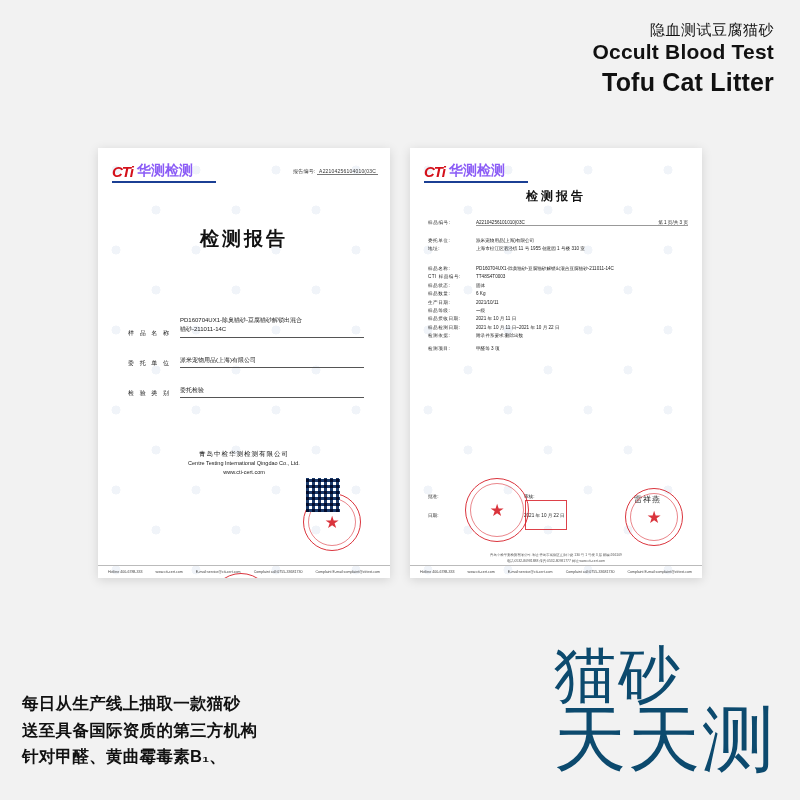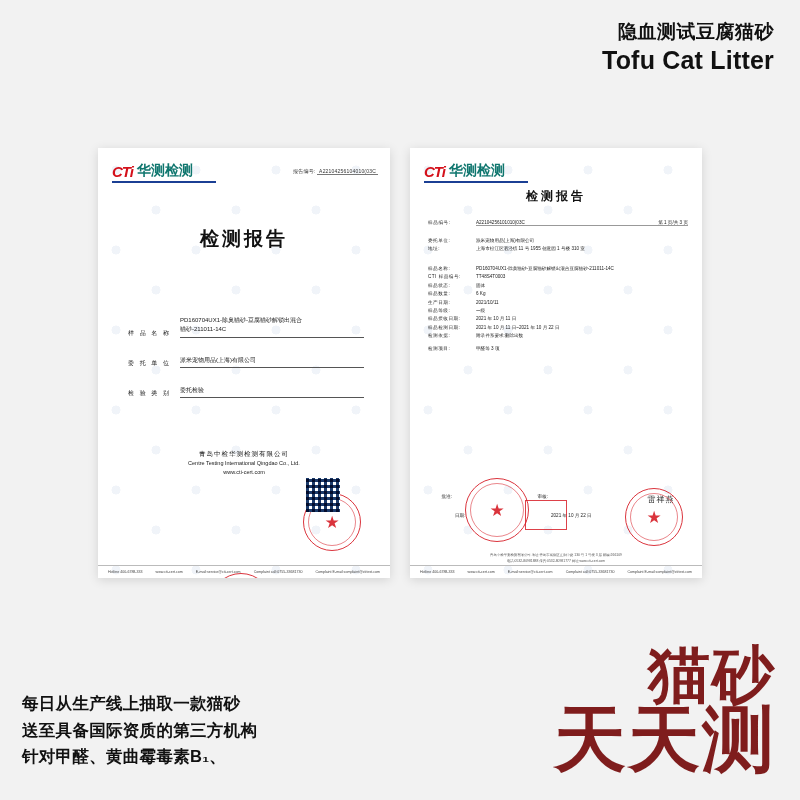--- a/index.html
+++ b/index.html
@@ -13,31 +13,30 @@
   }
 
   
   .headline {
     position: absolute;
     top: 20px; right: 26px;
     text-align: right;
     color: #111;
     line-height: 1.28;
   }
-  .headline .l1 { font-size: 19px; font-weight: 700; letter-spacing: 0.5px; }
+  .headline .l1 { font-size: 15px; font-weight: 400; letter-spacing: 0.5px; }
   .headline .l2 { font-size: 21px; font-weight: 700; letter-spacing: 0.2px; }
   .headline .l3 { font-size: 25px; font-weight: 700; letter-spacing: 0.2px; }
 
   
   .wordmark {
     position: absolute;
     right: 24px; bottom: 26px;
-    text-align: right;
-    color: #7f1d1d;
-    font-weight: 700;
+    color: #0c4a6e;
+    font-weight: 400;
     line-height: 0.96;
     letter-spacing: 2px;
   }
   .wordmark .w1 { font-size: 62px; }
   .wordmark .w2 { font-size: 72px; }
 
   
   .blurb {
     position: absolute;
     left: 22px; bottom: 30px;
@@ -74,21 +73,21 @@
   
   .cti {
     position: absolute; left: 14px; top: 14px;
     display: flex; align-items: center; gap: 4px;
   }
   .cti .mark {
     font-size: 15px; font-weight: 800; font-style: italic;
     color: #d4111b; letter-spacing: -1px;
   }
   .cti .zh {
-    font-size: 14px; font-weight: 800; color: #0f766e; letter-spacing: 0px;
+    font-size: 14px; font-weight: 800; color: #8b5cf6; letter-spacing: 0px;
   }
   .cti-rule {
     position: absolute; left: 14px; top: 33px; width: 104px; height: 2px;
     background: #1b3f94;
   }
 
   .rep-no {
     position: absolute; right: 12px; top: 20px;
     font-size: 5px; color: #333; letter-spacing: 0.2px;
   }
@@ -185,37 +184,38 @@
 
   .rblock { position: absolute; left: 18px; right: 14px; font-size: 4.6px; color: #1a1a1a; }
   .rblock .line { display: flex; gap: 4px; margin-bottom: 3.4px; }
   .rblock .k { width: 44px; flex: none; letter-spacing: 0.5px; }
   .rblock .v { flex: 1; }
 
   .sig {
     position: absolute; left: 18px; right: 14px; bottom: 52px;
     font-size: 4.6px; color: #1a1a1a;
   }
-  .sig .row { display: flex; margin-bottom: 8px; justify-content: center; }
+  .sig .row { display: flex; margin-bottom: 8px; }
   .sig .c1 { width: 96px; }
   .sig .c2 { width: 110px; }
   .sig .hand {
     font-family: "Liberation Serif", serif; font-size: 8px; color: #222;
     letter-spacing: 1px;
   }
   .legal {
     position: absolute; left: 14px; right: 14px; bottom: 14px;
     font-size: 3.4px; color: #555; line-height: 1.6; text-align: center;
   }
 </style>
 </head>
 <body>
 
 <div class="headline">
   <div class="l1">隐血测试豆腐猫砂</div>
+  <div class="l2">Occult Blood Test</div>
   <div class="l3">Tofu Cat Litter</div>
 </div>
 
 <div class="docs">
 
   <div class="page page-left">
     <div class="wm"></div>
 
     <div class="cti">
       <span class="mark">CTi</span>

